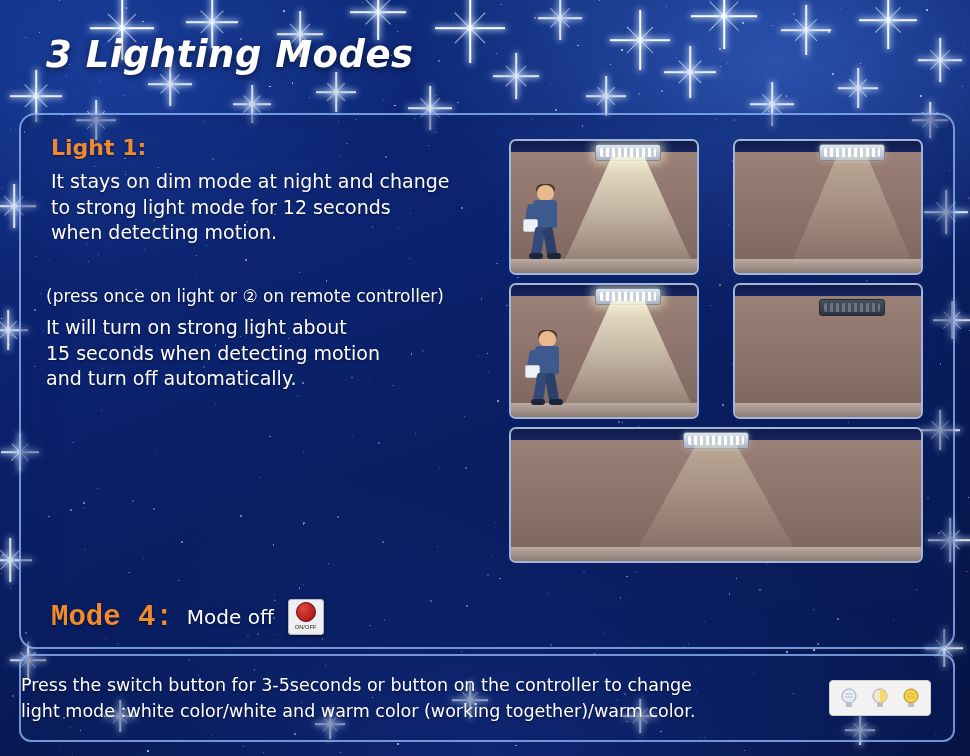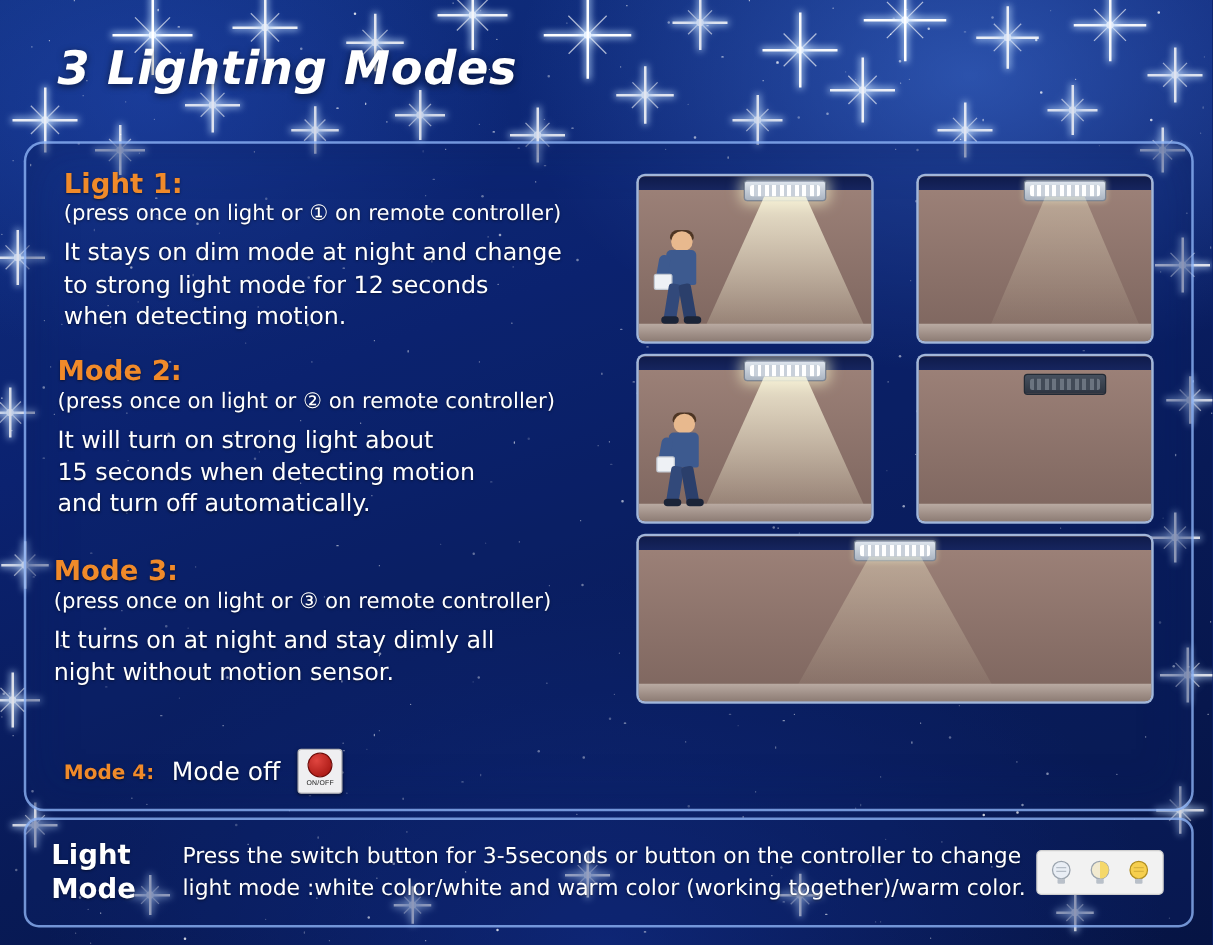--- a/index.html
+++ b/index.html
@@ -61,21 +61,21 @@
     text-shadow:0 1px 2px rgba(0,0,0,.5);
   }
   .mode-body{
     color:#ffffff;font-size:19px;line-height:1.35;margin-top:9px;
     text-shadow:0 1px 2px rgba(0,0,0,.5);
   }
   .m1{position:absolute;left:30px;top:20px;}
   .m2{position:absolute;left:25px;top:170px;}
   .m3{position:absolute;left:22px;top:330px;}
   .m4{position:absolute;left:30px;top:484px;display:flex;align-items:center;gap:14px;}
-  .m4 .mode-head{font-size:16px;}
+  .m4 .mode-head{font-size:29px;font-family:Liberation Mono, monospace;}
   .m4 .m4label{color:#fff;font-size:20px;text-shadow:0 1px 2px rgba(0,0,0,.5);}
 
   .onoff{
     width:34px;height:32px;background:#efeff1;border:1px solid #b9b9bd;border-radius:3px;
     display:flex;flex-direction:column;align-items:center;justify-content:flex-start;padding-top:2px;
     box-shadow:0 1px 3px rgba(0,0,0,.5);
   }
   .onoff .btn{width:18px;height:18px;border-radius:50%;background:radial-gradient(circle at 35% 30%, #e0453f, #9d0f0b);border:1px solid #6d0a07;}
   .onoff .cap{font-size:5.5px;color:#1a1a1a;margin-top:2px;letter-spacing:.2px;font-family:"Liberation Sans", sans-serif;}
 
@@ -711,40 +711,32 @@
       </div>
     </div>
 </div>
 
 <div class="title">3 Lighting Modes</div>
 
 <div class="panel">
 
   <div class="m1">
     <div class="mode-head">Light 1:</div>
-    <div class="mode-sub">(press once on light or ① on remote controller)</div>
     <div class="mode-body" style="white-space:pre-line">It stays on dim mode at night and change
 to strong light mode for 12 seconds
 when detecting motion.</div>
   </div>
 
   <div class="m2">
-    <div class="mode-head">Mode 2:</div>
     <div class="mode-sub">(press once on light or ② on remote controller)</div>
     <div class="mode-body" style="white-space:pre-line">It will turn on  strong light about
 15 seconds when  detecting motion
 and turn off automatically.</div>
   </div>
 
-  <div class="m3">
-    <div class="mode-head">Mode 3:</div>
-    <div class="mode-sub">(press once on light or ③ on remote controller)</div>
-    <div class="mode-body" style="white-space:pre-line"> It turns on at night and stay dimly all
- night without  motion sensor.</div>
-  </div>
 
   <div class="m4">
     <div class="mode-head">Mode 4:</div>
     <div class="m4label">Mode off</div>
     <div class="onoff">
       <div class="btn"></div>
       <div class="cap">ON/OFF</div>
     </div>
   </div>
 
@@ -818,22 +810,20 @@
           <div class="grill"></div>
         </div>
       <div class="beam dim" style="left:120px;top:16px;width:170px;height:116px;"></div>
       <div class="ground"></div>
     </div>
 
   </div>
 </div>
 
 <div class="footer">
-  <div class="lbl" style="white-space:pre-line">Light
-Mode</div>
   <div class="txt">
     <div>Press the switch button for 3-5seconds or button on the controller to change</div>
     <div>light mode :white color/white and warm color (working together)/warm color.</div>
   </div>
   <div class="bulbs">
     <div class="bulb">
       <svg width="24" height="24" viewBox="0 0 24 24">
           <circle cx="12" cy="10" r="7" fill="#e9eef5" stroke="#9aa3ad" stroke-width="1"></circle>
           <rect x="9" y="17" width="6" height="4" rx="1" fill="#b9c0c9"></rect>
           <path d="M8 8 L16 8 M8 11 L16 11" stroke="#b6bec8" stroke-width="1"></path>

